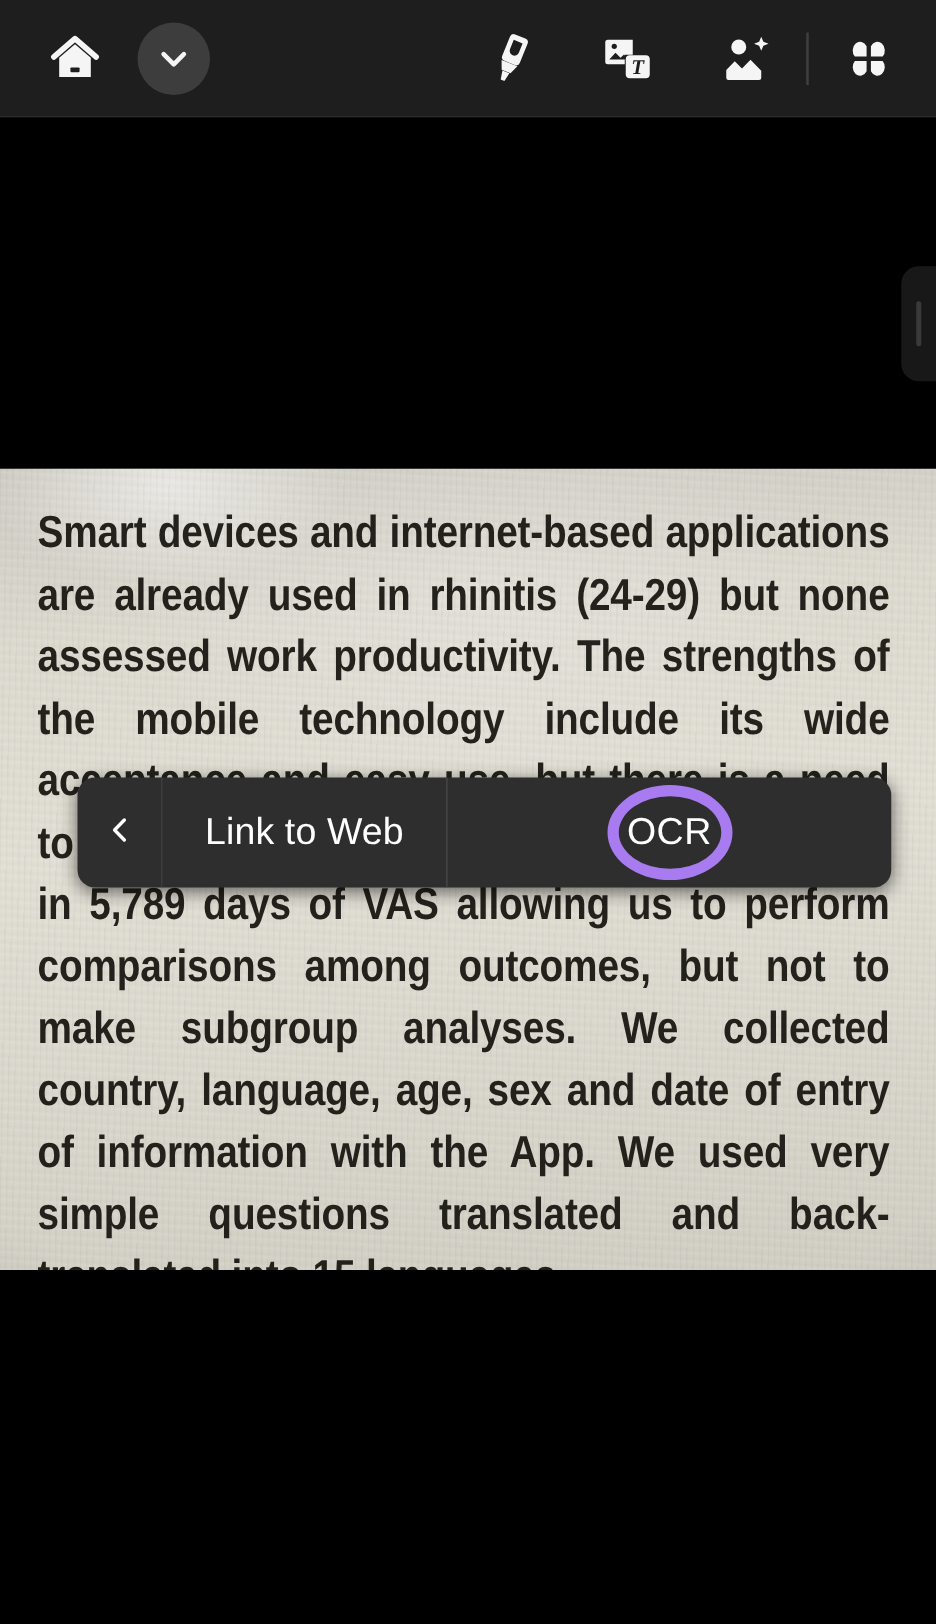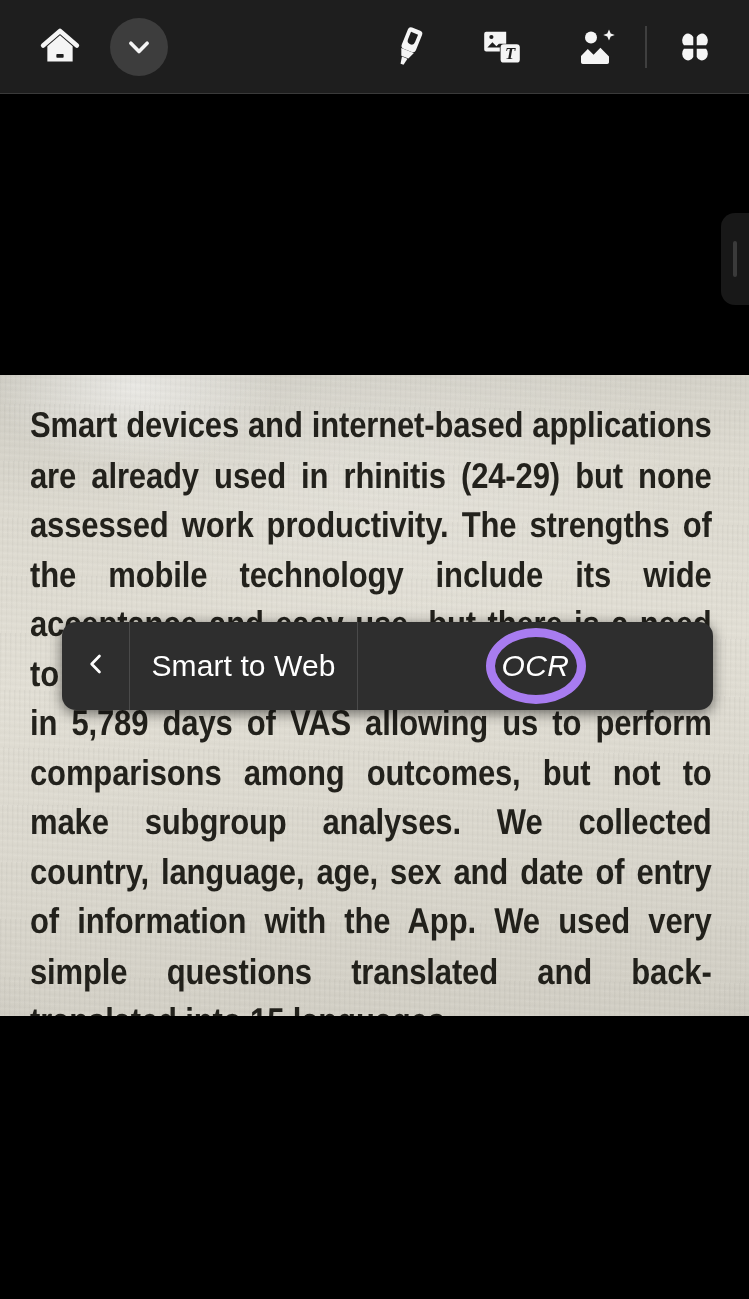--- a/index.html
+++ b/index.html
@@ -195,21 +195,20 @@
     flex: 1 1 auto;
     border-radius: 0 14px 14px 0;
     position: relative;
   }
   .ocr-label {
     position: relative;
     z-index: 2;
     font-size: 30px;
     color: #ffffff;
     letter-spacing: 0.4px;
-    font-style: italic;
   }
   .ocr-ring {
     position: absolute;
     left: 50%;
     top: 50%;
     width: 100px;
     height: 76px;
     margin-left: -50px;
     margin-top: -38px;
     border: 9px solid #a87cf0;
@@ -315,21 +314,21 @@
 
     <div class="ctx-back">
       <span>
         <svg width="26" height="26" viewBox="0 0 24 24" fill="none">
           <path d="M15.2 4.6 L8.0 12 L15.2 19.4" stroke="#ffffff" stroke-width="2.5" stroke-linecap="round" stroke-linejoin="round"></path>
         </svg>
       </span>
     </div>
 
     <div class="ctx-item w-web">
-      <span>Smart to Web</span>
+      <span>Link to Web</span>
     </div>
 
 
     <div class="ctx-item last">
       <span class="ocr-ring"></span>
       <span class="ocr-label">OCR</span>
     </div>
 
   </div>
 </div>

